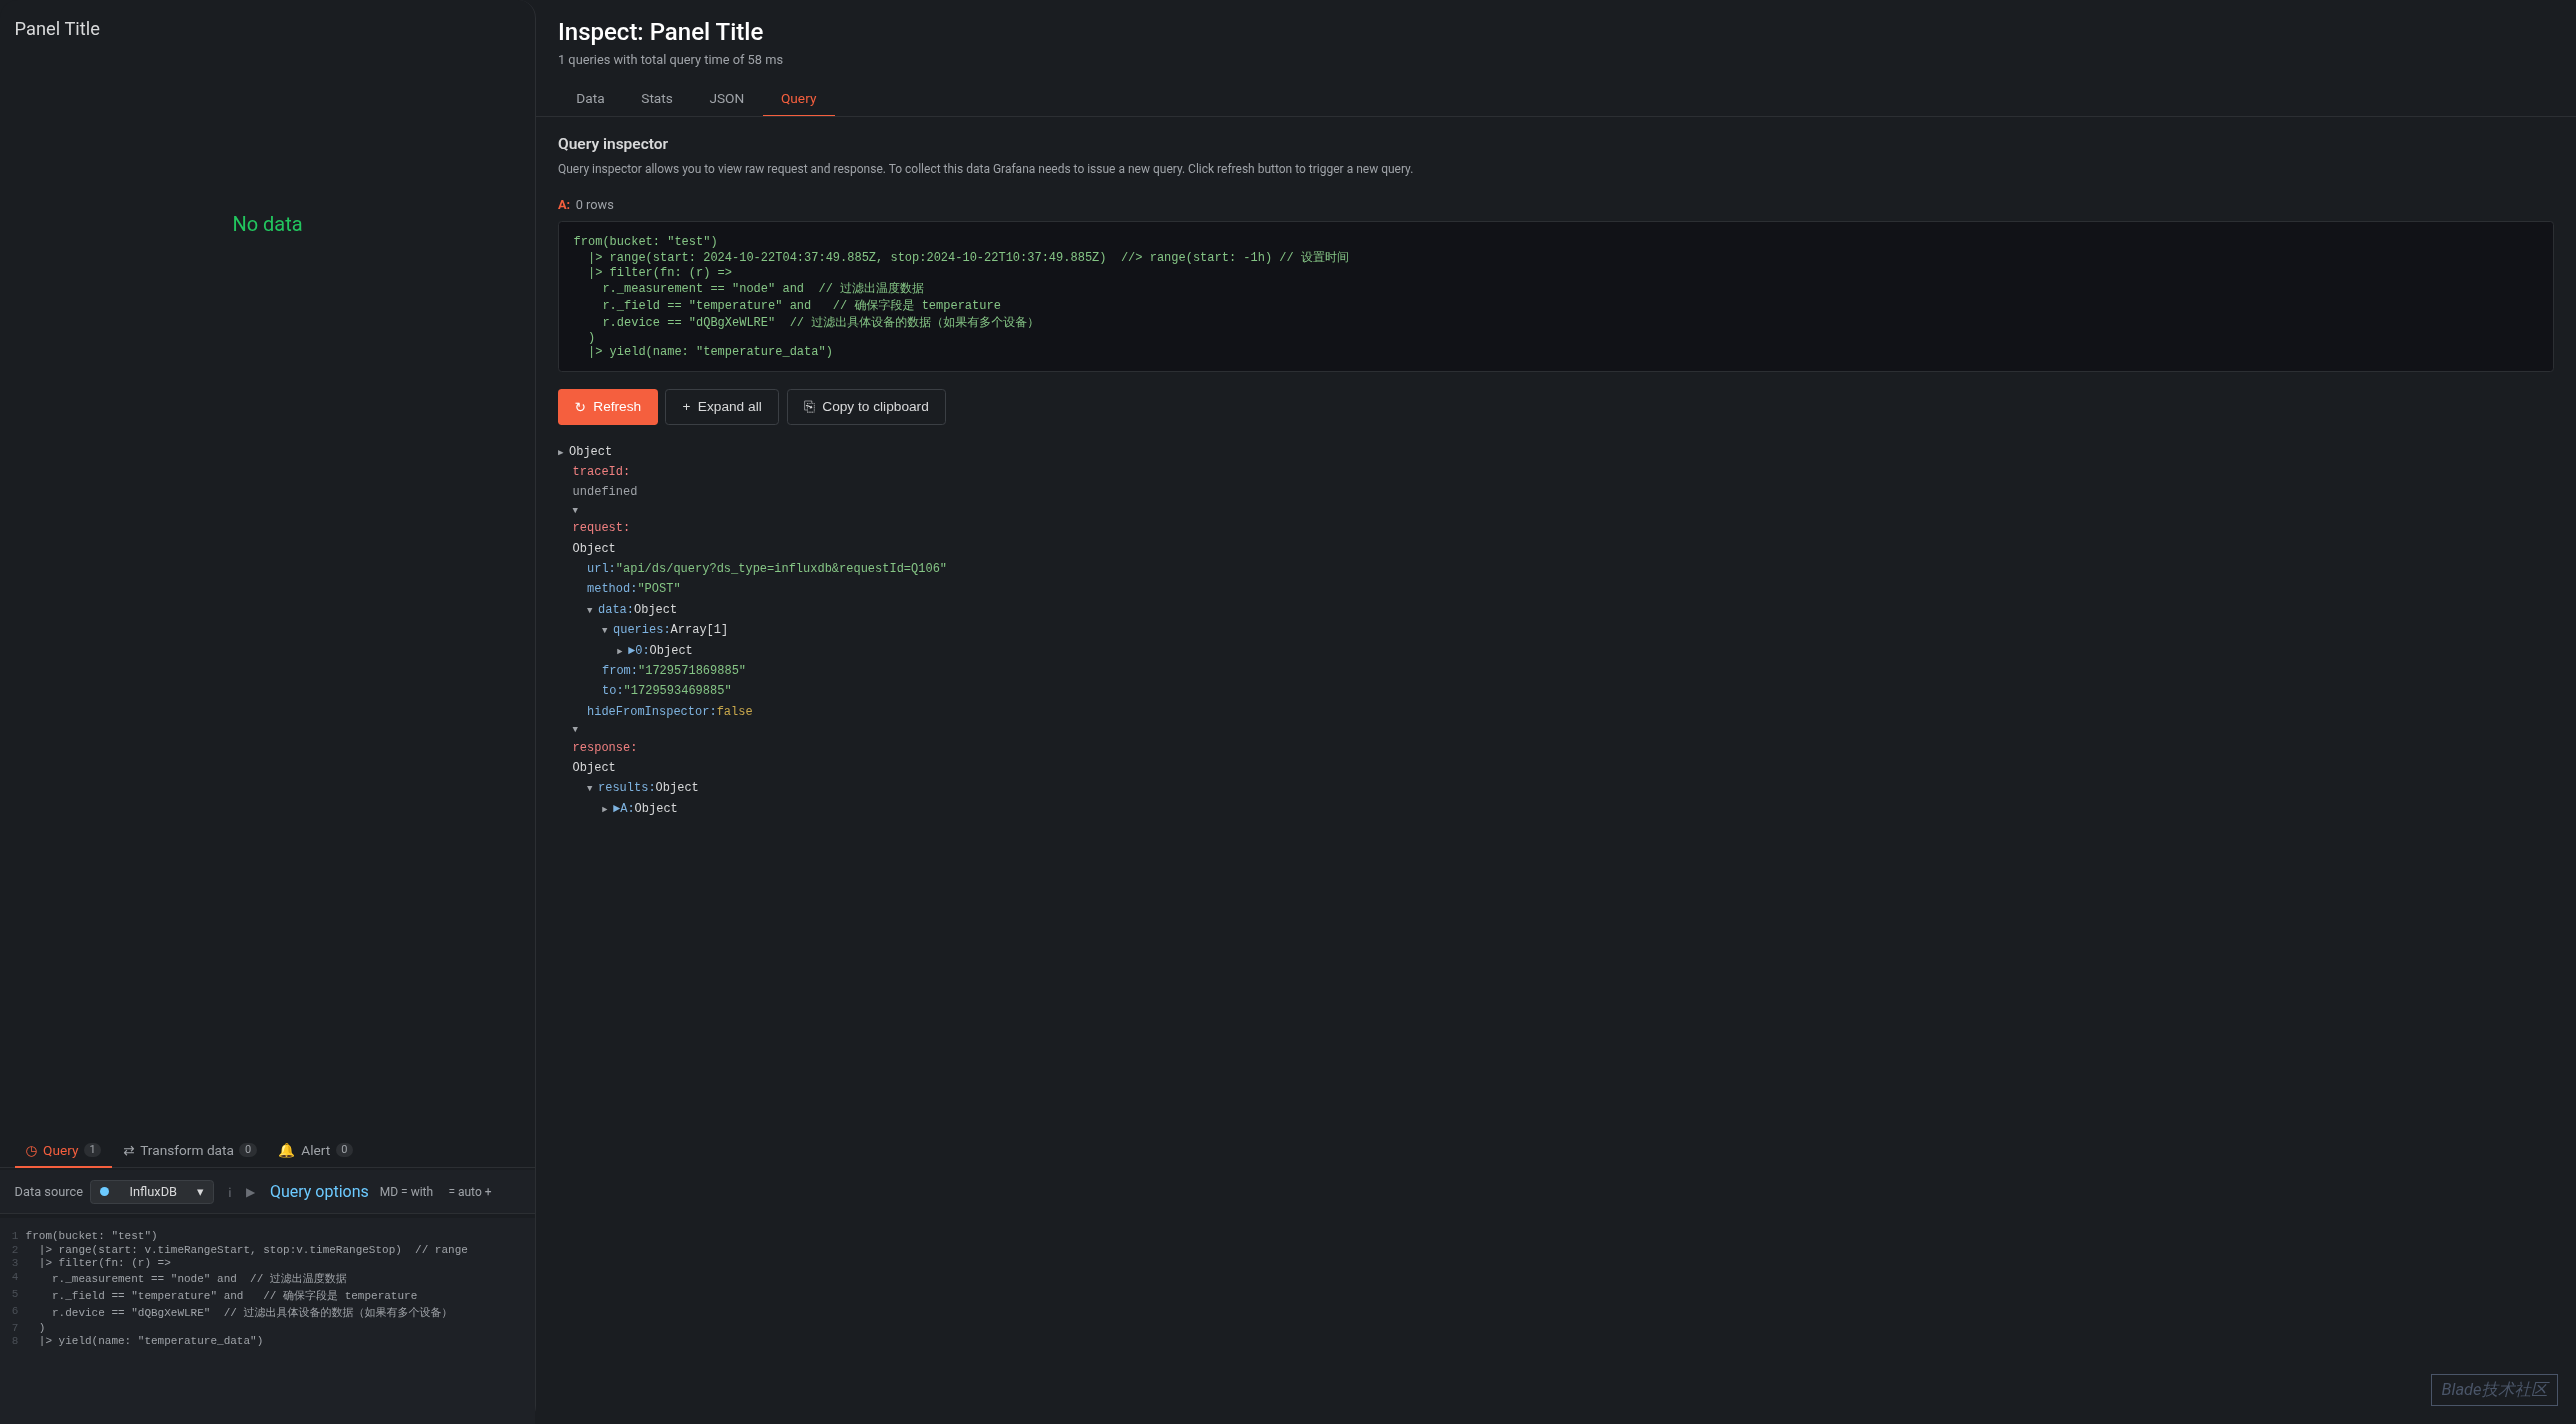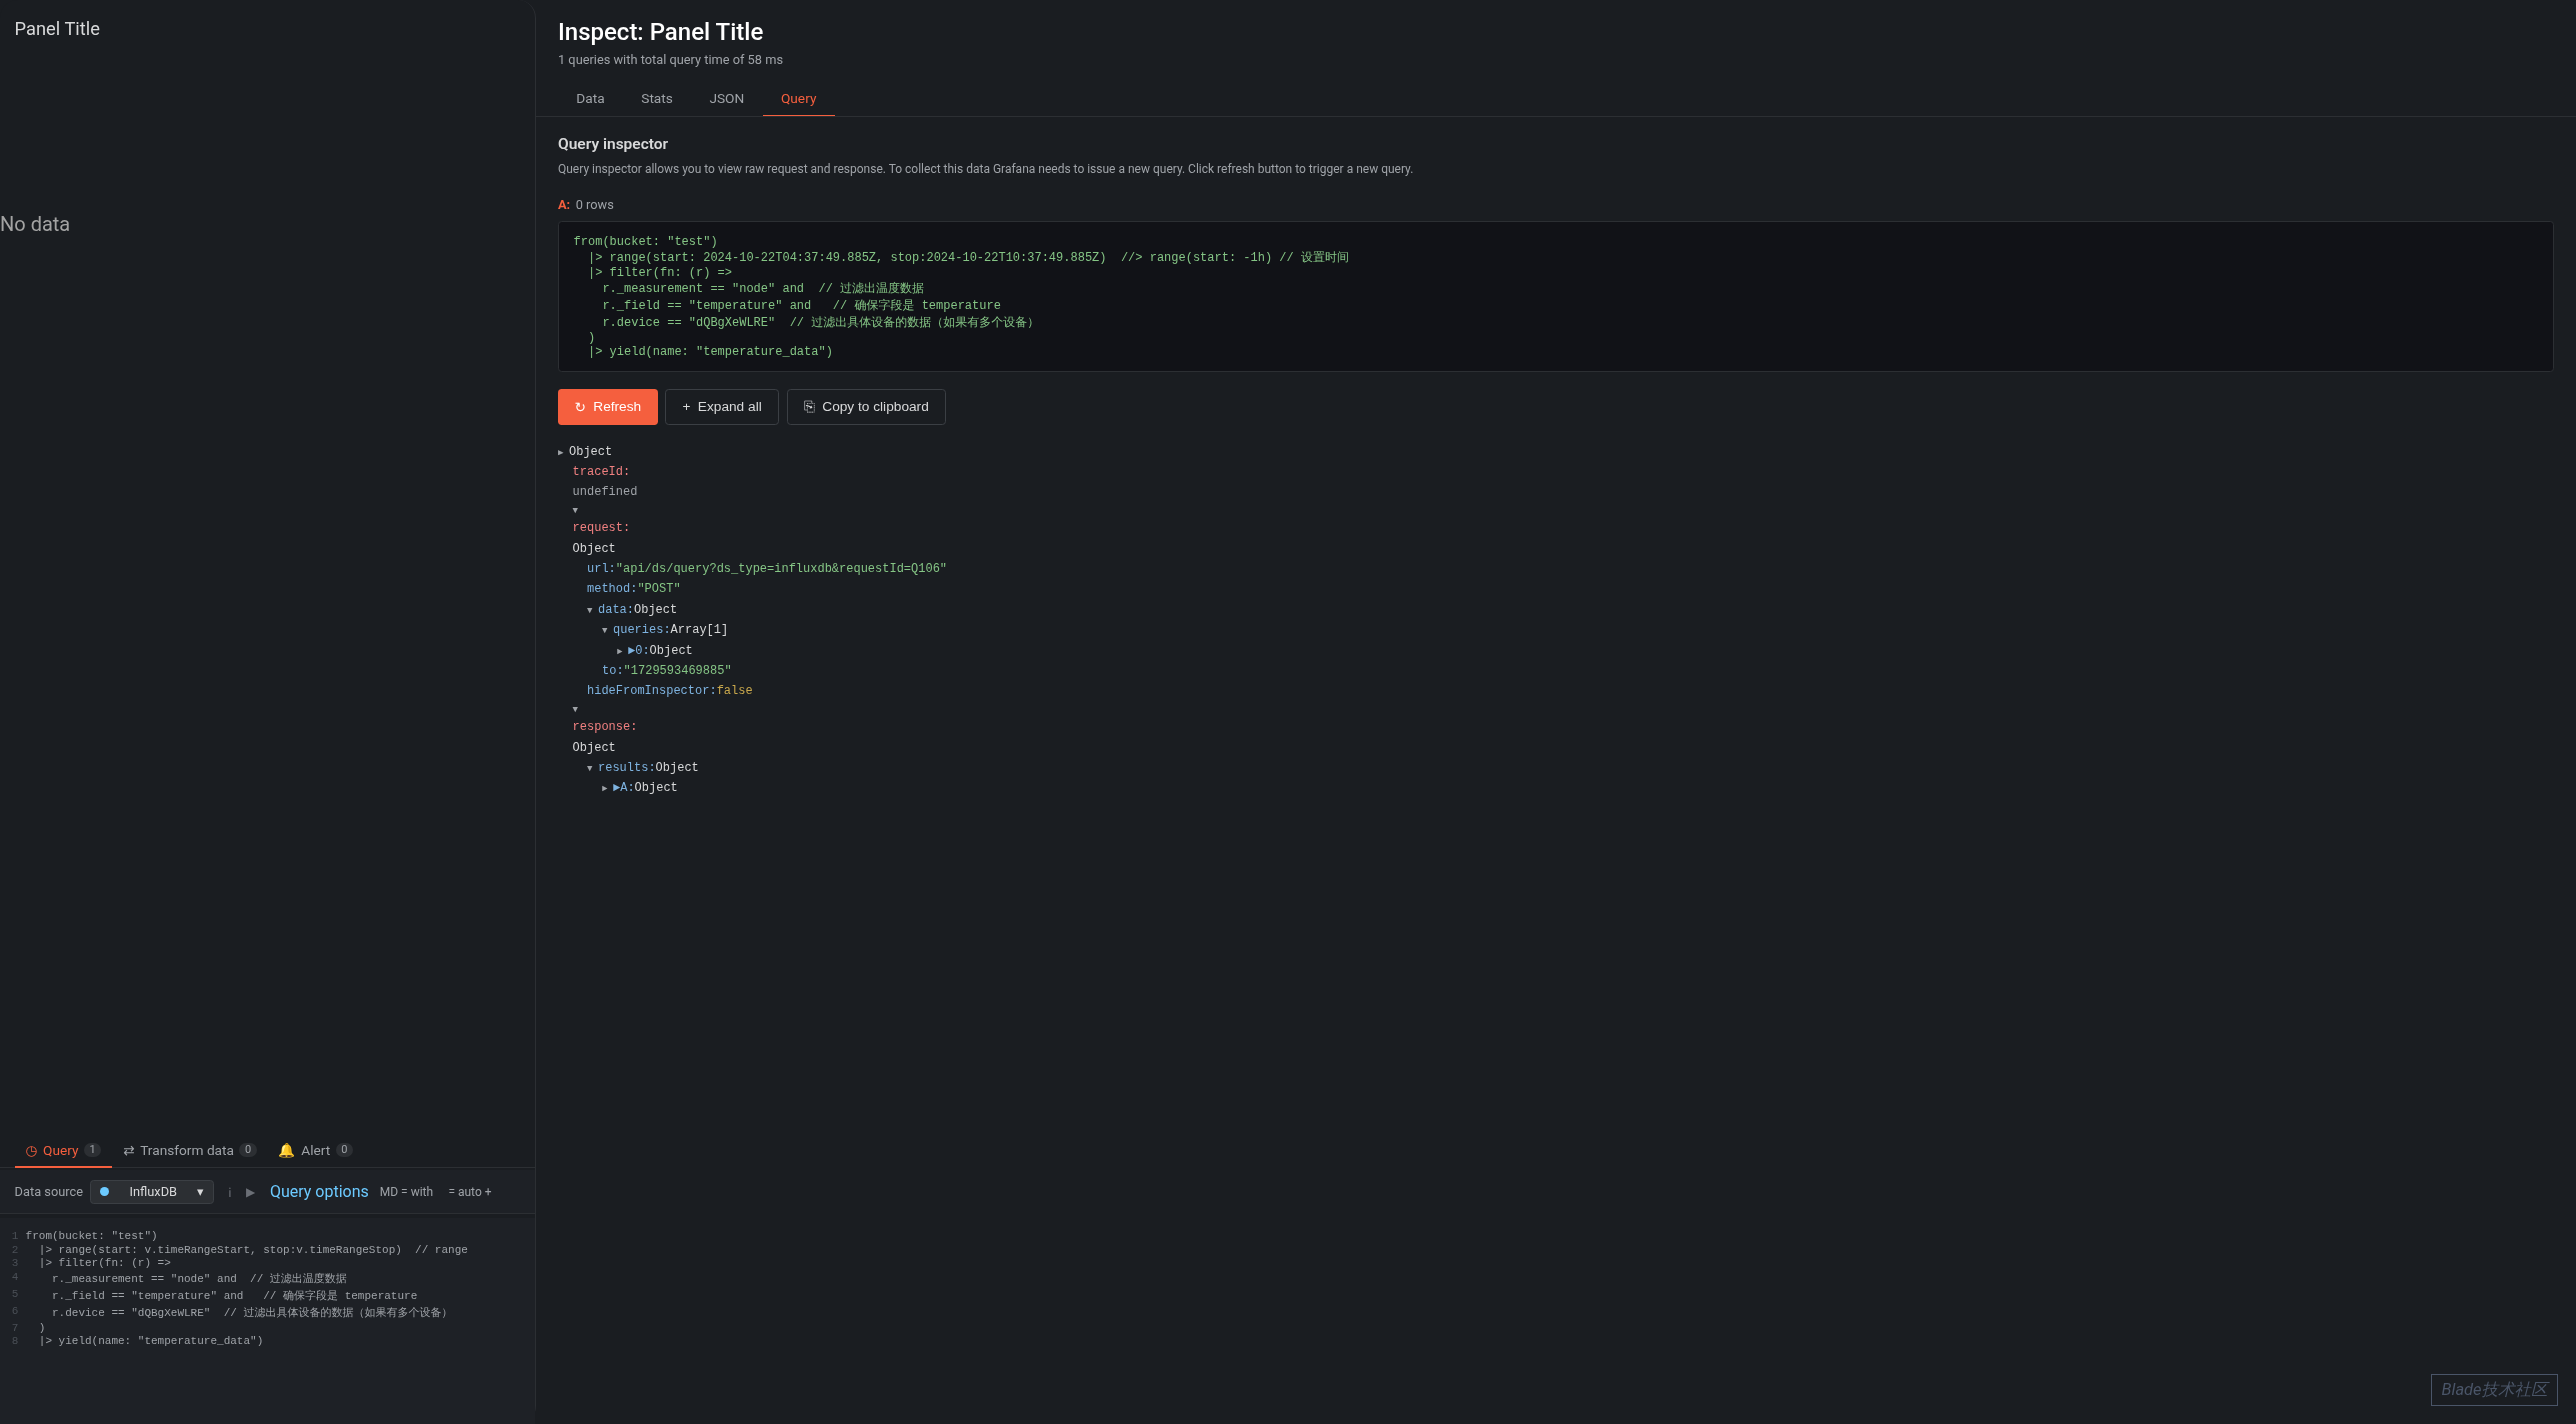--- a/index.html
+++ b/index.html
@@ -26,23 +26,23 @@
 
     .left-panel-title {
       color: #d8d9da;
       font-size: 18.3px;
       padding: 18.3px 14.6px 11px;
     }
 
     .no-data-area {
       display: flex;
       align-items: center;
-      justify-content: flex-start;
+      justify-content: center;
       height: 347px;
-      color: #a3a3a3;
+      color: #22c55e;
       font-size: 20px;
     }
 
     .tab-bar {
       display: flex;
       align-items: center;
       border-bottom: 0.9px solid #2c2f33;
       padding: 0 14.6px;
       position: absolute;
       bottom: 256px;
@@ -501,20 +501,24 @@
         <span class="json-key">queries:</span>
         <span class="json-plain"> Array[1]</span>
       </div>
 
       <div class="json-line json-indent-4">
         <span class="triangle">►</span>
         <span class="json-key">►0:</span>
         <span class="json-plain"> Object</span>
       </div>
 
+      <div class="json-line json-indent-3">
+        <span class="json-key">from:</span>
+        <span class="json-string"> "1729571869885"</span>
+      </div>
 
       <div class="json-line json-indent-3">
         <span class="json-key">to:</span>
         <span class="json-string"> "1729593469885"</span>
       </div>
 
       <div class="json-line json-indent-2">
         <span class="json-key">hideFromInspector:</span>
         <span class="json-bool"> false</span>
       </div>

